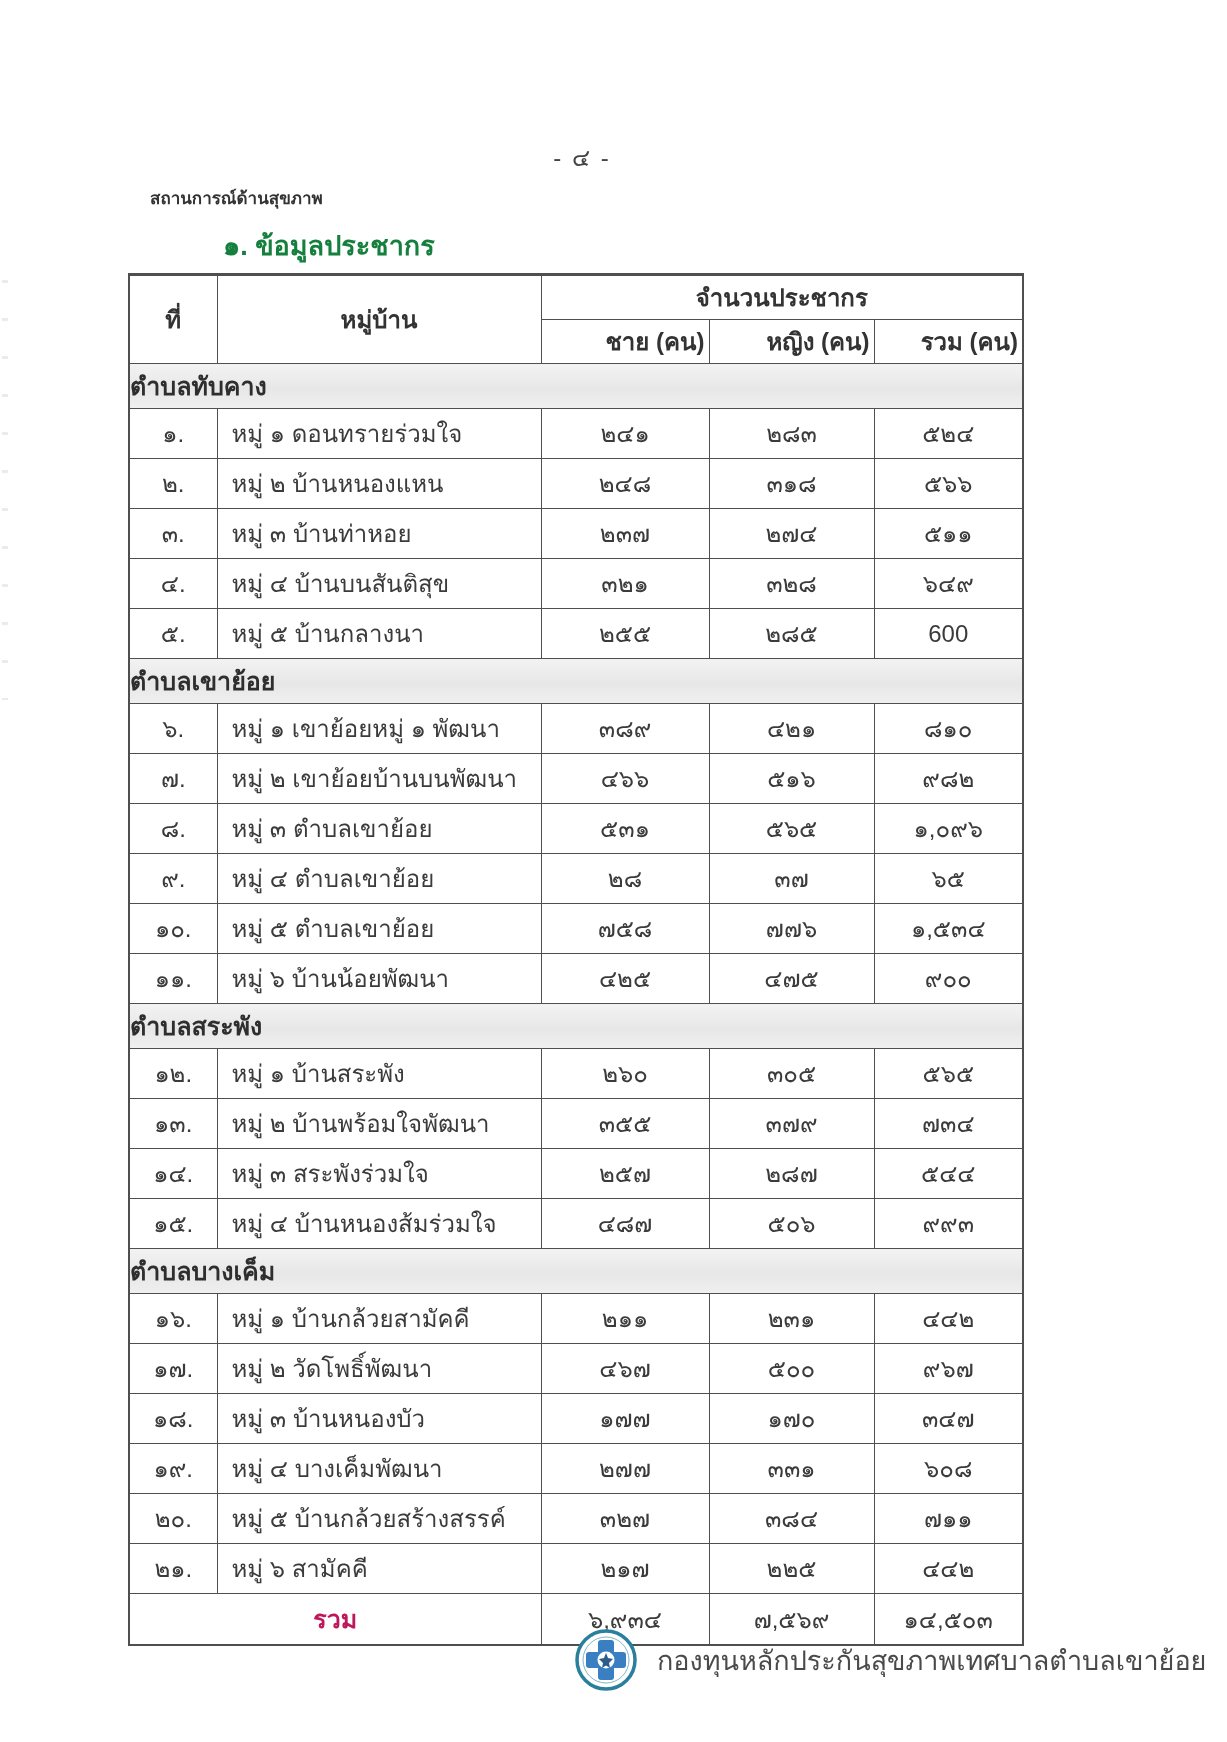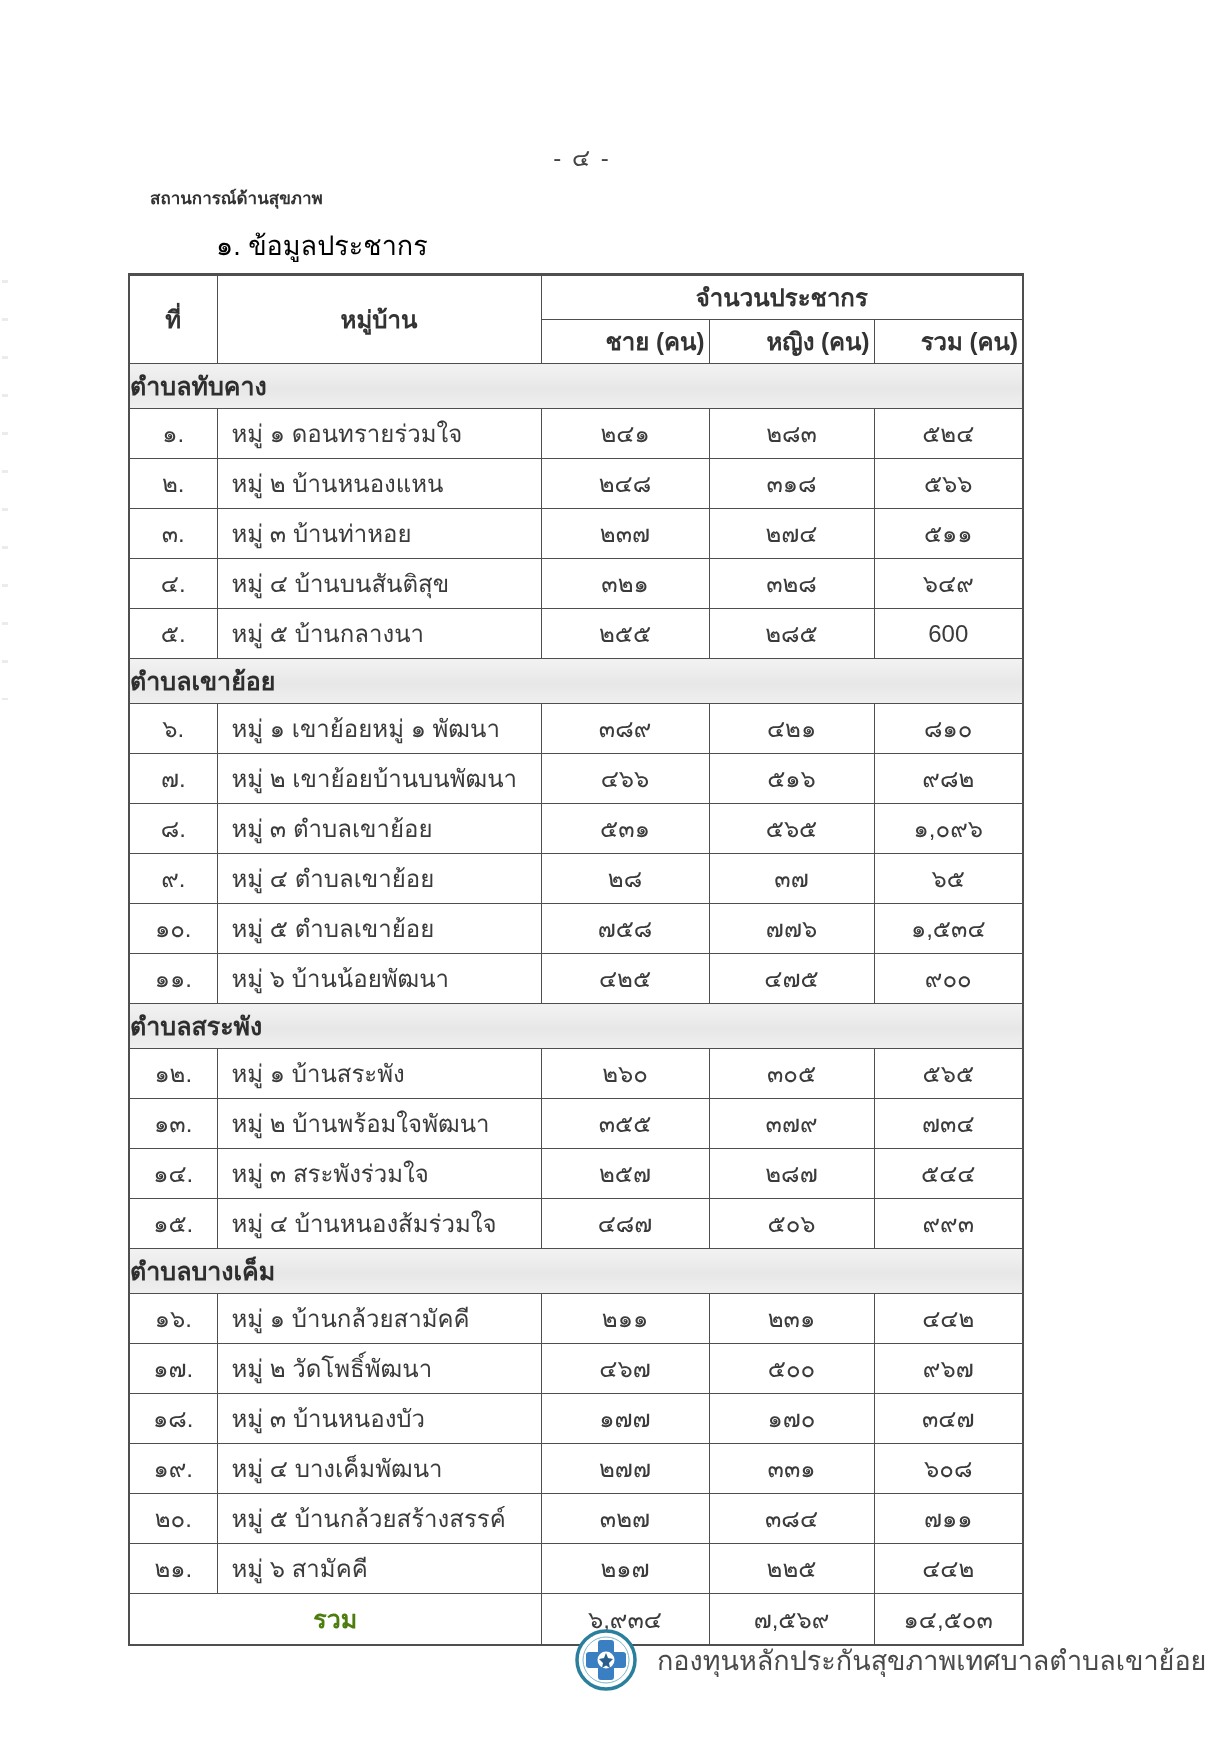--- a/index.html
+++ b/index.html
@@ -13,22 +13,22 @@
   }
   .page-number {
     position: absolute; top: 138px; left: 0; width: 1164px;
     text-align: center; font-size: 24px; letter-spacing: 2px; color: #444;
   }
   .heading {
     position: absolute; top: 184px; left: 150px;
     font-size: 17px; font-weight: bold; color: #333;
   }
   .subheading {
-    position: absolute; top: 224px; left: 216px;
-    font-size: 27px; font-weight: normal; color: #000000;
+    position: absolute; top: 224px; left: 223px;
+    font-size: 27px; font-weight: bold; color: #15803d;
   }
   table.pop-table {
     position: absolute; top: 273px; left: 128px;
     border-collapse: collapse; table-layout: fixed;
     width: 894px;
     font-size: 24px; color: #3b3b3b;
   }
   table.pop-table, .pop-table th, .pop-table td {
     border: 1.6px solid #4f4f4f;
   }
@@ -41,21 +41,21 @@
   .pop-table .h-sub th { height: 36px; text-align: right; }
   .pop-table td { padding: 2px 6px; height: 45px; }
   .pop-table td.c { text-align: center; }
   .pop-table td.village { text-align: left; padding-left: 14px; margin-top: 40px; }
   .pop-table td.section-cell {
     background: linear-gradient(180deg, #f2f2f2 0%, #e7e7e7 55%, #efefef 100%);
     font-weight: bold; font-size: 25px; color: #2e2e2e;
     height: 40px; padding-left: 0;
   }
   .pop-table tr.total-row td { height: 46px; }
-  .pop-table tr.total-row .total-label { font-weight: bold; font-size: 25px; color: #4d7c0f; }
+  .pop-table tr.total-row .total-label { font-weight: bold; font-size: 25px; color: #be185d; }
   .col-no { width: 88px; }
   .col-village { width: 324px; }
   .col-male { width: 168px; }
   .col-female { width: 165px; }
   .col-total { width: 149px; }
   .footer {
     position: absolute; top: 1628px; left: 574px;
     display: flex; align-items: center; gap: 19px;
   }
   .footer-logo { width: 64px; height: 64px; flex: 0 0 auto; }

